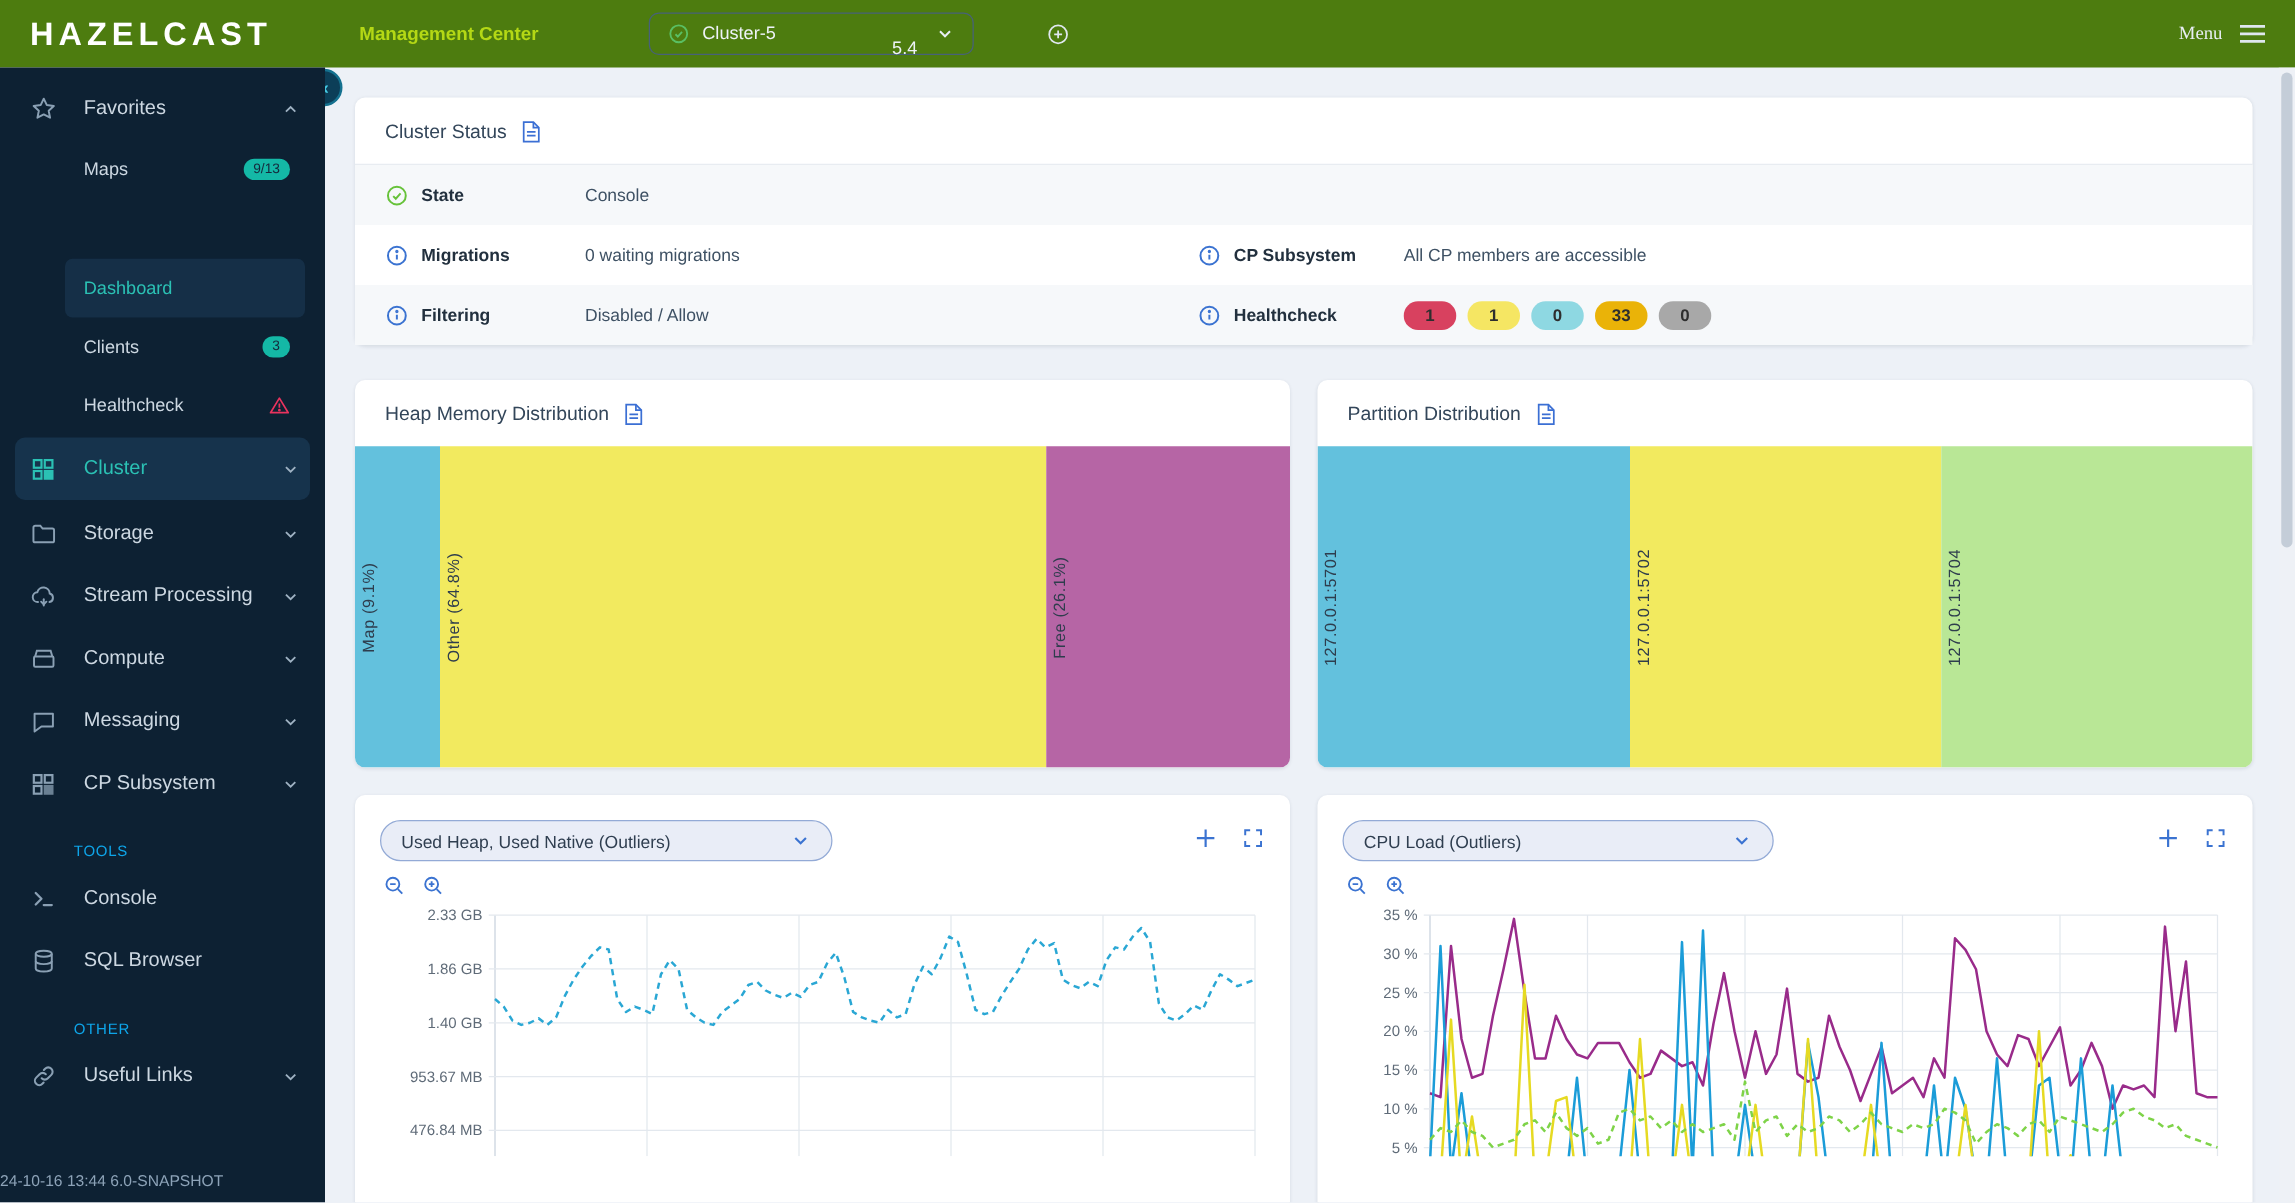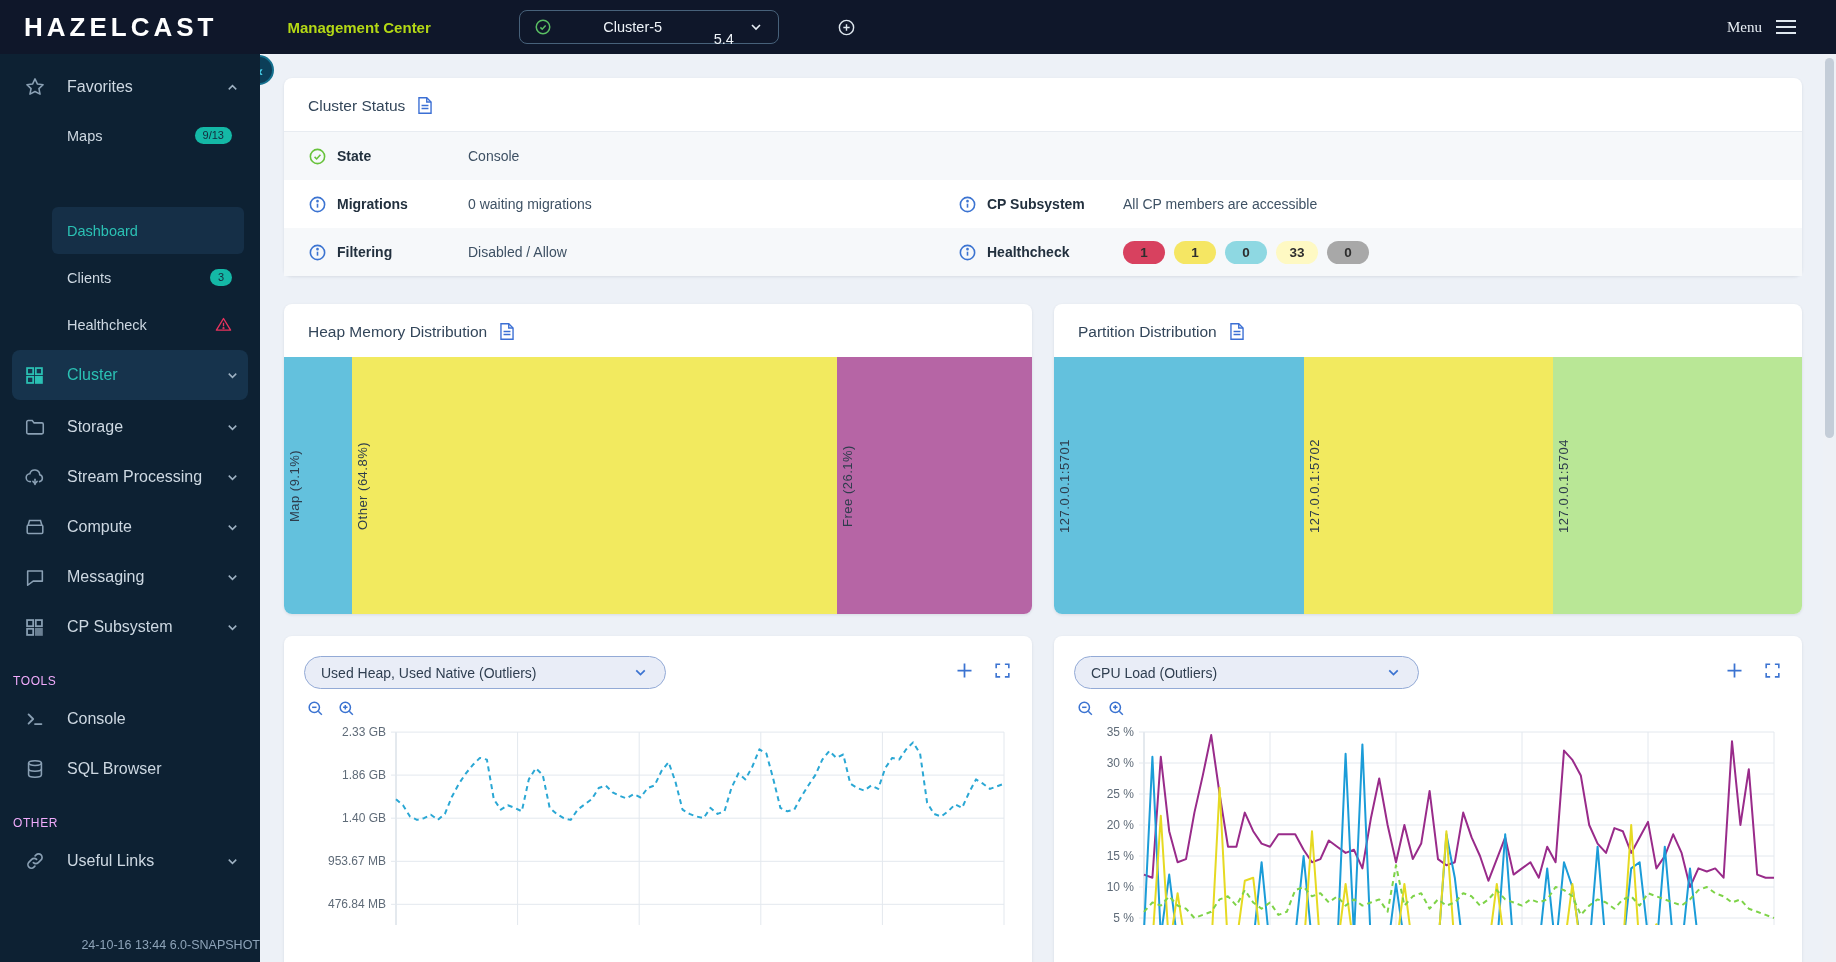--- a/index.html
+++ b/index.html
@@ -1,19 +1,19 @@
 <!DOCTYPE html>
 <html><head>
 <meta charset="utf-8">
 <style>
   * { margin:0; padding:0; box-sizing:border-box; }
   html,body { width:1836px; height:962px; overflow:hidden; font-family:"Liberation Sans",sans-serif; background:#edf1f7; }
 
   
-  .topbar { height:54px; background:#0f172a; display:flex; align-items:center; padding:0 38px 0 24px; color:#fff;text-align:center; }
+  .topbar { height:54px; background:#4d7c0f; display:flex; align-items:center; padding:0 22px 0 24px; color:#fff; }
   .logo { font-size:26px; font-weight:bold; letter-spacing:4px; color:#ffffff; }
   .product { color:#b4d815; font-weight:bold; font-size:15px; margin-left:70px; }
   .cluster-pill { margin-left:88px; display:flex; align-items:center; gap:10px; border:1px solid #47617a; border-radius:8px; height:34px; padding:0 14px; min-width:260px; cursor:pointer; }
   .cluster-pill .cname { font-size:14.5px; color:#eef3f8; flex:1; }
   .cluster-pill .cver { font-size:14.5px; color:#eef3f8; margin-right:4px;margin-top:24px; }
   .topbar-plus { margin-left:58px; }
   .topbar-right { margin-left:auto; display:flex; align-items:center; gap:12px;font-family:Liberation Serif, serif; }
   .menu-label { font-size:15px; color:#e8eef4; }
 
   
@@ -25,22 +25,22 @@
   .side-row { display:flex; align-items:center; height:50px; padding:0 20px 0 24px; gap:21px; font-size:16px; cursor:pointer; color:#cdd8e2; }
   .side-row .icn { width:22px; height:22px; flex-shrink:0; color:#8aa0b4; display:flex; align-items:center; }
   .side-row .lbl { flex:1; }
   .side-row .chev { color:#9fb2c3; display:flex; }
   .sub-row { display:flex; align-items:center; height:47px; margin:0 16px 0 52px; padding:0 12px 0 15px; gap:10px; font-size:14.5px; border-radius:6px; cursor:pointer; color:#cdd8e2; }
   .sub-row .lbl { flex:1; }
   .sub-row.active { background:#152f47; color:#2bc1b4;margin-top:48px; }
   .nav-active { background:#16334c; border-radius:8px; margin:2px 12px; padding:0 8px 0 12px; color:#2bc1b4; }
   .nav-active .icn { color:#2bc1b4; }
   .badge-pill { background:#14b8a6; color:#15293c; font-size:11px; font-weight:normal; border-radius:10px; padding:3px 8px; line-height:1; }
-  .sec-label { font-size:12px; color:#f0abfc; letter-spacing:.6px; padding:22px 0 6px 13px; }
-  .version { position:absolute; bottom:10px; left:0; right:0; text-align:right; font-size:12.5px; color:#8da3b8; }
+  .sec-label { font-size:12px; color:#0ea5e9; letter-spacing:.6px; padding:22px 0 6px 13px;margin-left:46px; }
+  .version { position:absolute; bottom:10px; left:0; right:0; text-align:left; font-size:12.5px; color:#8da3b8; }
 
   
   .collapse-btn { position:absolute; left:-16px; top:1px; width:30px; height:30px; border-radius:50%; background:#0c3e58; border:2px solid #15718f; color:#46cbe4; display:flex; align-items:center; justify-content:center; font-size:15px; font-weight:bold; cursor:pointer; z-index:5; }
 
   
   .card { background:#fff; border-radius:8px; box-shadow:0 1px 3px rgba(16,36,62,.10); }
   .status-card { margin-bottom:28px; }
   .card-head { display:flex; align-items:center; gap:12px; padding:18px 24px 16px; font-size:15.5px; color:#33465a; font-weight:500; }
   .status-card .card-head { border-bottom:1px solid #e8ecf1; }
   .st-row { display:grid; grid-template-columns:160px 490px 165px 1fr; align-items:center; height:48px; padding-left:24px; font-size:14px; }
@@ -344,21 +344,21 @@
               <circle cx="12" cy="12" r="9"></circle>
               <path d="M12 11v5"></path>
               <circle cx="12" cy="7.8" r="0.7" fill="#3b73d1"></circle>
             </svg>
           <span>Healthcheck</span>
         </div>
         <div class="hc-badges">
             <span class="hc-badge" style="background: rgb(216, 65, 95);">1</span>
             <span class="hc-badge" style="background: rgb(245, 230, 99);">1</span>
             <span class="hc-badge" style="background: rgb(142, 216, 226);">0</span>
-            <span class="hc-badge" style="background: #fef9c3;">33</span>
+            <span class="hc-badge" style="background: #eab308;">33</span>
             <span class="hc-badge" style="background: rgb(168, 168, 168);">0</span>
           </div>
       </div>
     </div>
 
     <div class="grid2">
       <div class="card dist-card">
         <div class="card-head">
           <span>Heap Memory Distribution</span>
           <span style="display:flex;cursor:pointer">

